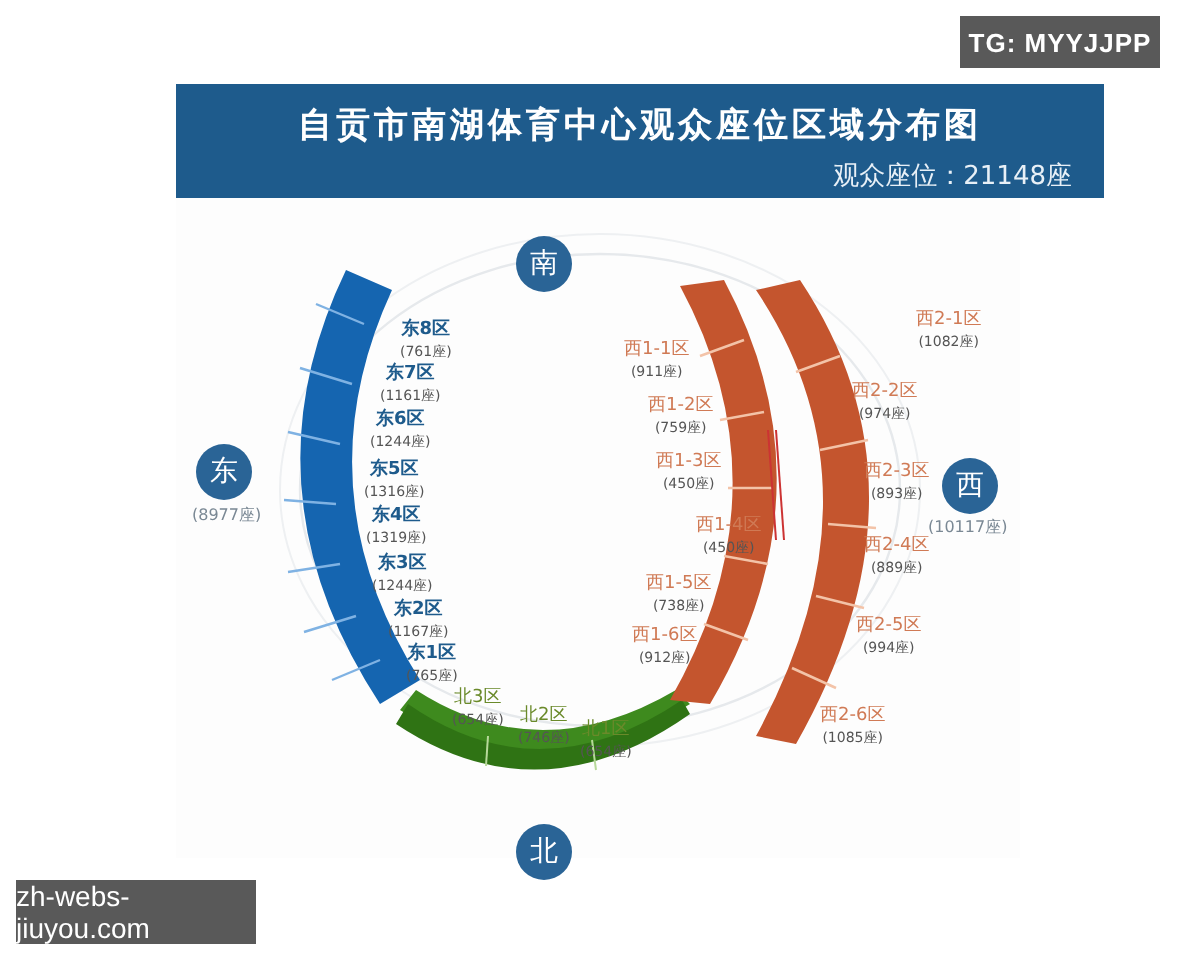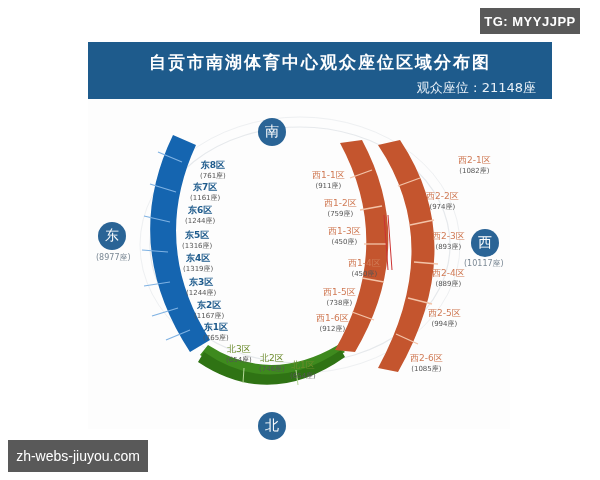--- a/index.html
+++ b/index.html
@@ -6,21 +6,21 @@
   body { width:600px; height:480px; background:#ffffff; position:relative; overflow:hidden;
          font-family:"DejaVu Sans", sans-serif; }
   .tg-badge { position:absolute; left:480px; top:8px; width:100px; height:26px; background:#595959;
               color:#fff; font-family:"Liberation Sans", sans-serif; font-weight:bold; font-size:13px;
               display:flex; align-items:center; justify-content:center; letter-spacing:0.5px; }
   .title-banner { position:absolute; left:88px; top:42px; width:464px; height:57px; background:#1e5b8c; color:#fff; }
   .title-main { position:absolute; left:0; right:0; top:9px; text-align:center; font-size:17px; font-weight:bold; letter-spacing:2px; }
   .title-sub { position:absolute; right:16px; top:37px; font-size:13px; color:#e8f0f7; }
   .panel { position:absolute; left:88px; top:99px; width:422px; height:330px; background:#fdfdfd; }
   .diagram { position:absolute; left:0; top:0; width:600px; height:480px; }
-  .site-badge { position:absolute; left:8px; top:440px; width:140px; height:32px; background:#595959; color:#fff;
+  .site-badge { position:absolute; left:8px; top:440px; width:120px; height:32px; background:#595959; color:#fff;
                 font-family:"Liberation Sans", sans-serif; font-size:14px; display:flex; align-items:center; justify-content:center; }
   .dir { position:absolute; width:28px; height:28px; border-radius:50%; background:#2a6496; color:#fff;
          font-size:14px; display:flex; align-items:center; justify-content:center; }
   .dir-total { position:absolute; font-size:8px; color:#7a8894; }
   .lbl { position:absolute; text-align:center; line-height:11px; }
   .lbl .n { font-size:9px; font-weight:bold; display:block; white-space:nowrap; }
   .lbl .c { font-size:7px; color:#555; display:block; white-space:nowrap; }
   .east .n { color:#1e5b8c; }
   .west .n { color:#d07a55; font-weight:normal; }
   .north .n { color:#6a8a2a; font-weight:normal; }

